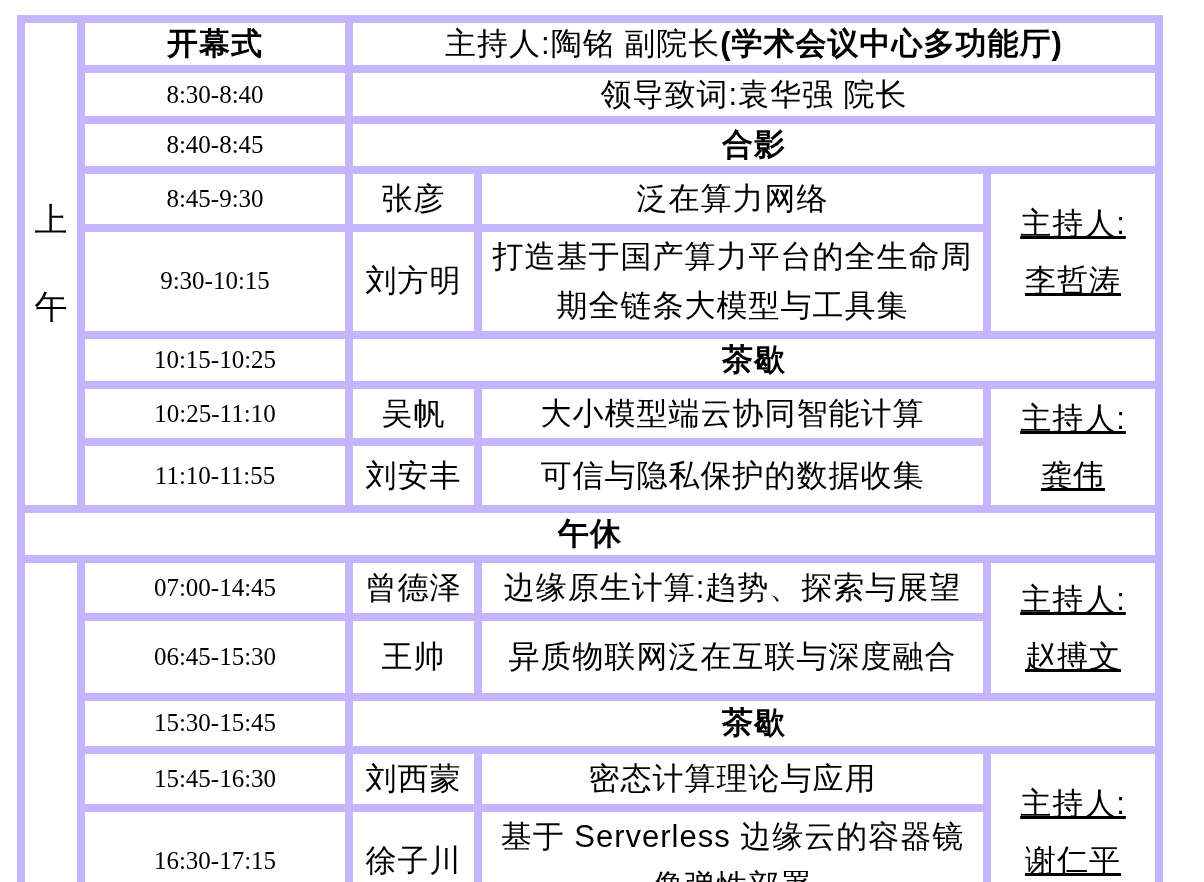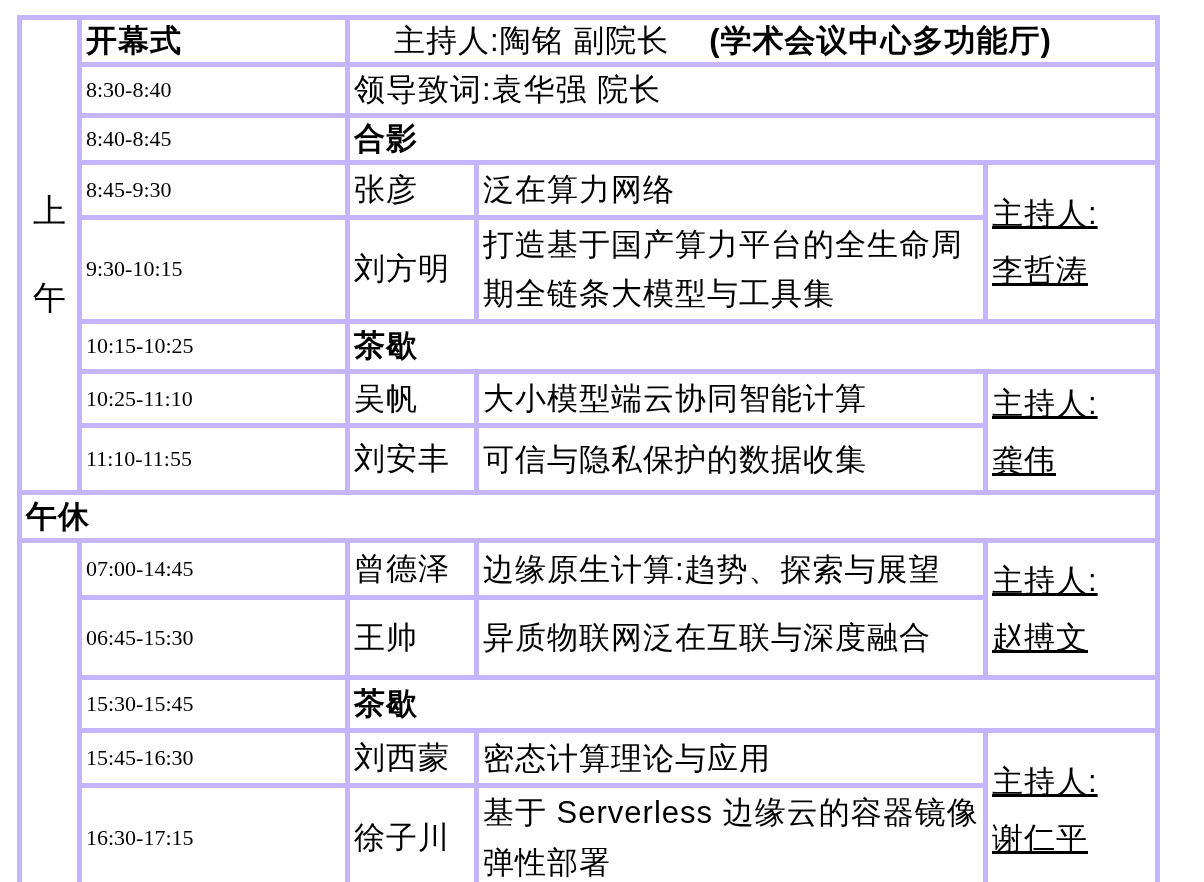--- a/index.html
+++ b/index.html
@@ -13,54 +13,55 @@
     color: #000000;
   }
   table.schedule {
     position: absolute;
     left: 17px;
     top: 15px;
     border-collapse: collapse;
     table-layout: fixed;
   }
   table.schedule td {
-    border: 5px solid #c4b5fd;
+    border: 8px solid #c4b5fd;
+    text-align: center;
     vertical-align: middle;
     padding: 0 4px;
     overflow: hidden;
   }
   
   .col-period  { width: 60px;  }
   .col-time    { width: 268px; }
   .col-speaker { width: 129px; }
   .col-title   { width: 509px; }
   .col-host    { width: 172px; }
 
   .time {
     font-family: "Liberation Serif", serif;
-    font-size: 22px;
+    font-size: 25px;
   }
   .zh {
     font-size: 31px;
     letter-spacing: 1px;
   }
   .bold { font-weight: bold; }
   .title-cell { line-height: 1.6; }
   .host-cell  { line-height: 1.85; }
   .host-cell div { white-space: nowrap; text-decoration: underline; }
   .period-cell {
     font-size: 33px;
   }
   .period-stack {
     display: flex;
     flex-direction: column;
     align-items: center;
     gap: 42px;
   }
-  .opening-host span { white-space: pre-wrap; margin-left: 40px; }
+  .opening-host span { white-space: pre-wrap; }
 </style>
 </head>
 <body>
 
 <div class="canvas">
   <table class="schedule">
     <colgroup>
       <col class="col-period">
       <col class="col-time">
       <col class="col-speaker">

